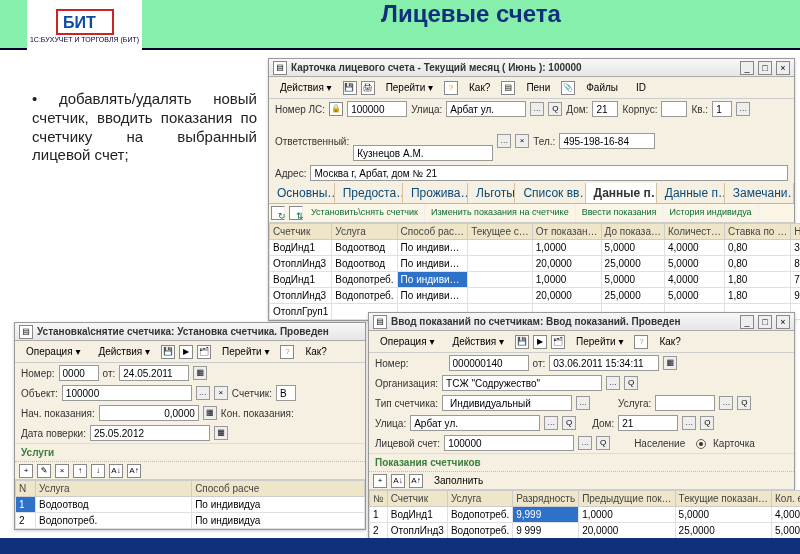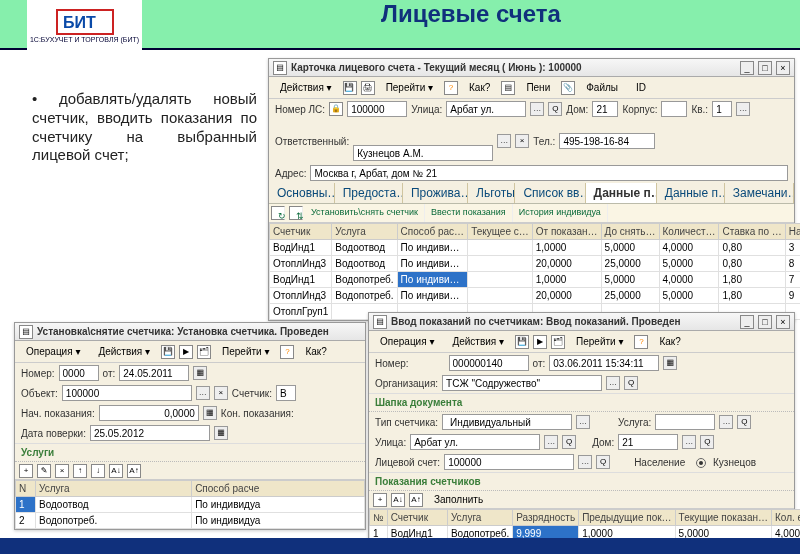--- a/index.html
+++ b/index.html
@@ -110,32 +110,33 @@
     <span class="tab">Льготы</span>
     <span class="tab">Список вв…</span>
     <span class="tab active">Данные п…</span>
     <span class="tab">Данные п…</span>
     <span class="tab">Замечани…</span>
   </div>
   <div class="subbar">
     <span class="ticon" style="margin:2px">↻</span>
     <span class="ticon" style="margin:2px">⇅</span>
     <span>Установить\снять счетчик</span>
+    <span>Изменить показания на счетчике</span>
     <span>Ввести показания</span>
     <span>История индивидуа</span>
   </div>
   <table>
     <tbody>
         <tr>
       <th>Счетчик</th>
           <th>Услуга</th>
           <th>Способ рас…</th>
           <th>Текущее с…</th>
           <th>От показан…</th>
-          <th>До снять…</th>
+          <th>До показа…</th>
           <th>Количест…</th>
           <th>Ставка по …</th>
           <th>Начислен</th>
     </tr>
     <tr>
           <td>ВодИнд1</td>
           <td>Водоотвод</td>
           <td>По индиви…</td>
           <td></td>
           <td class="num">1,0000</td>
@@ -288,21 +289,20 @@
       <span class="lbl">от:</span>
       <input class="inp" style="width: 110px;" value="03.06.2011 15:34:11">
       <span class="bx">▦</span>
     </div>
   <div class="form-row">
       <span class="lbl">Организация:</span>
       <input class="inp" style="width: 160px;" value="ТСЖ &quot;Содружество&quot;">
       <span class="bx">…</span>
       <span class="bx">Q</span>
     </div>
-  <div class="section-hdr">Шапка документа</div>
   <div class="form-row">
       <span class="lbl">Тип счетчика:</span>
       <input class="inp" style="width: 130px; padding-left: 7px;" value="Индивидуальный">
       <span class="bx">…</span>
       <span style="width:20px"></span>
       <span class="lbl">Услуга:</span>
       <input class="inp" style="width: 60px;">
       <span class="bx">…</span>
       <span class="bx">Q</span>
     </div>
@@ -310,21 +310,21 @@
       <span class="lbl">Улица:</span>
       <input class="inp" style="width: 130px;" value="Арбат ул.">
       <span class="bx">…</span>
       <span class="bx">Q</span>
       <span style="width:8px"></span>
       <span class="lbl">Дом:</span>
       <input class="inp" style="width: 60px;" value="21">
       <span class="bx">…</span>
       <span class="bx">Q</span>
     </div>
-  <div class="form-row"><span class="lbl">Лицевой счет:</span><input class="inp" style="width: 130px;" value="100000"><span class="bx">…</span><span class="bx">Q</span><span style="width:16px"></span><span class="lbl">Население</span>&nbsp;<span class="lbl"><span class="radio on"></span></span><span class="lbl">Кузнецов</span></div>
+  <div class="form-row"><span class="lbl">Лицевой счет:</span><input class="inp" style="width: 130px;" value="100000"><span class="bx">…</span><span class="bx">Q</span><span style="width:16px"></span><span class="lbl">Население</span>&nbsp;<span class="lbl"><span class="radio on"></span></span><span class="lbl">Карточка</span></div>
   <div class="section-hdr">Показания счетчиков</div>
   <div class="toolbar" style="height:18px">
       <span class="ticon">+</span>
       <span class="ticon">A↓</span>
       <span class="ticon">A↑</span>
       <span class="tbtn">Заполнить</span>
     </div>
   <table>
     <tbody>
         <tr>

